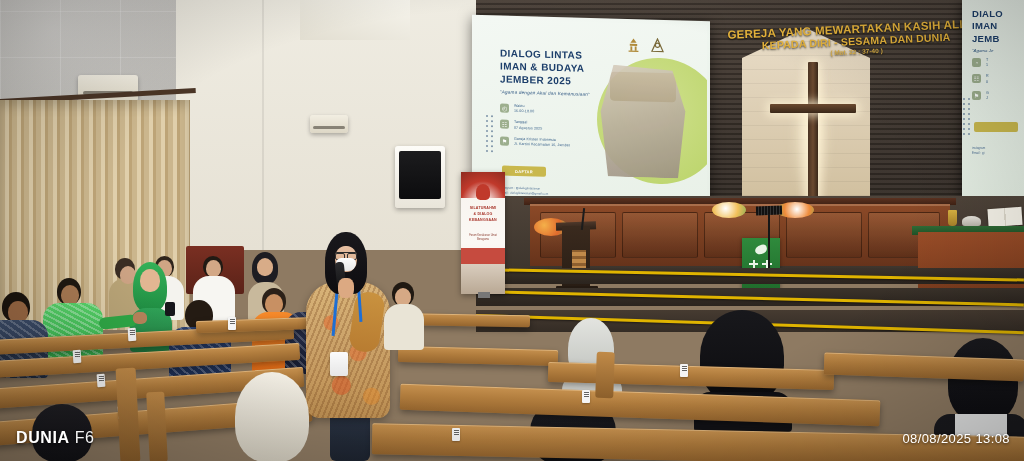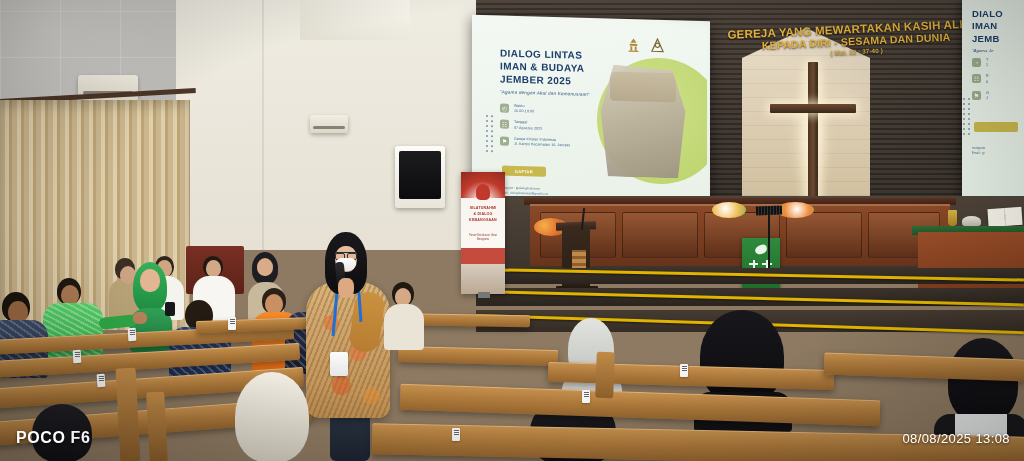--- a/index.html
+++ b/index.html
@@ -258,21 +258,21 @@
   .lanyard-r{position:absolute;left:358px;top:280px;width:2.5px;height:42px;
     background:#1f6fd4;transform:rotate(-4deg);}
   .badge{position:absolute;left:330px;top:352px;width:18px;height:24px;
     background:linear-gradient(180deg,#fbfbfb,#e6e6e6);border-radius:2px;
     box-shadow:0 1px 3px rgba(0,0,0,.3);}
   .sp-legs{position:absolute;left:330px;top:410px;width:40px;height:51px;
     background:linear-gradient(180deg,#2b3444,#1d2430);border-radius:6px;}
 
   .watermark{position:absolute;left:16px;bottom:14px;color:#fff;font-size:16px;
     letter-spacing:.6px;text-shadow:0 1px 3px rgba(0,0,0,.65);}
-  .watermark b{font-weight:bold;} .watermark span{font-weight:700;opacity:.95;}
+  .watermark b{font-weight:bold;} .watermark span{font-weight:400;opacity:.95;}
   .stamp{position:absolute;right:14px;bottom:15px;color:#fff;font-size:13px;
     letter-spacing:.4px;text-shadow:0 1px 3px rgba(0,0,0,.7);}
   .vig{position:absolute;inset:0;pointer-events:none;
     background:radial-gradient(ellipse at 50% 45%,rgba(0,0,0,0) 55%,rgba(0,0,0,.28) 100%);}
 </style>
 </head>
 <body>
 
 <div class="photo">
 
@@ -652,17 +652,17 @@
   <div class="pew" style="left:400px;top:392px;width:480px;height:26px;transform:rotate(2deg);"></div>
   <div class="tag" style="left:582px;top:390px;"></div>
   <div class="pew" style="left:824px;top:356px;width:200px;height:22px;transform:rotate(2deg);"></div>
   <div class="pew" style="left:372px;top:430px;width:660px;height:31px;transform:rotate(1.2deg);"></div>
   <div class="tag" style="left:452px;top:428px;"></div>
   <div class="pew-l" style="left:596px;top:352px;width:18px;height:46px;transform:rotate(2deg);"></div>
 
   <div class="vig"></div>
 
   <div class="watermark">
-    <b>POCO</b><span> </span><span>F6</span>
+    <b>DUNIA</b><span> </span><span>F6</span>
   </div>
   <div class="stamp">08/08/2025 13:08</div>
 
 </div>
 
 </body></html>

